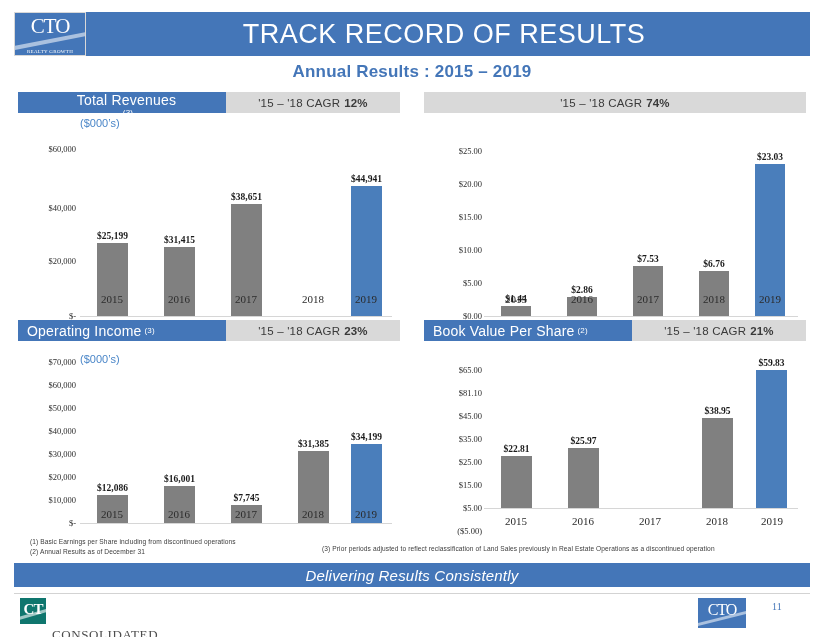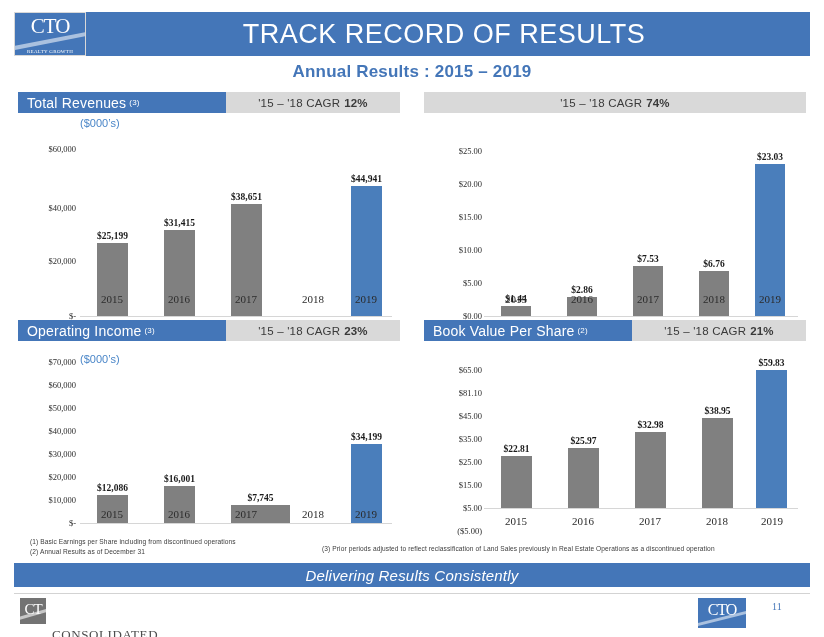--- a/index.html
+++ b/index.html
@@ -121,21 +121,21 @@
     color: #3a3a3a;
     font-size: 11.5px;
     display: flex;
     align-items: center;
     justify-content: center;
     white-space: nowrap;
     letter-spacing: 0.2px;
   }
   .sec-cagr b { margin-left: 4px; font-weight: bold; }
 
-  #panel-revenues  .sec-title { width: 208px; }
+  #panel-revenues  .sec-title { width: 208px; flex-direction: column; }
   #panel-eps       .sec-title { width: 194px; }
   #panel-opincome  .sec-title { width: 208px; }
   #panel-bookvalue .sec-title { width: 208px; }
 
   
   .chart {
     position: absolute;
     left: 0;
     width: 100%;
   }
@@ -235,22 +235,23 @@
   #footer-rule {
     position: absolute;
     left: 14px; top: 593px;
     width: 796px; height: 1px;
     background: #d3d3d3;
   }
   #ct-logo-box {
     position: absolute;
     left: 20px; top: 598px;
     width: 26px; height: 26px;
-    background: #737373;
+    background: #0f766e;
     overflow: hidden;
+    font-weight: bold;
   }
   #ct-logo-box .ct-letters {
     position: absolute;
     left: 0; top: 3px;
     width: 100%;
     text-align: center;
     color: #ffffff;
     font-family: "Liberation Serif", serif;
     font-size: 15px;
     letter-spacing: -1px;
@@ -339,21 +340,21 @@
       <div class="ytick" style="top:148px;">$20,000</div>
       <div class="ytick" style="top:203px;">$-</div>
     </div>
 
     <div class="plot" style="left:62px; top:30px; width:312px; height:173px;">
       <div class="baseline" style="top:173px;"></div>
 
       <div class="bar" style="left:17px; width:31px; height:73px; bottom:0;">
         <span class="bar-label">$25,199</span>
       </div>
-      <div class="bar" style="left:84px; width:31px; height:86px; bottom:0;text-decoration:underline;">
+      <div class="bar" style="left:84px; width:31px; height:69px; bottom:0;text-decoration:underline;">
         <span class="bar-label">$31,415</span>
       </div>
       <div class="bar" style="left:151px; width:31px; height:112px; bottom:0;text-align:right;">
         <span class="bar-label">$38,651</span>
       </div>
       <div class="bar accent" style="left:271px; width:31px; height:130px; bottom:0;">
         <span class="bar-label">$44,941</span>
       </div>
     </div>
 
@@ -439,22 +440,25 @@
 
     <div class="plot" style="left:62px; top:21px; width:312px; height:161px;">
       <div class="baseline" style="top:161px;"></div>
 
       <div class="bar" style="left:17px; width:31px; height:28px; bottom:0;">
         <span class="bar-label">$12,086</span>
       </div>
       <div class="bar" style="left:84px; width:31px; height:37px; bottom:0;">
         <span class="bar-label">$16,001</span>
       </div>
-      <div class="bar" style="left:151px; width:31px; height:18px; bottom:0;padding-left:28px;">
+      <div class="bar" style="left:151px; width:31px; height:18px; bottom:0;">
         <span class="bar-label">$7,745</span>
+      </div>
+      <div class="bar" style="left:218px; width:31px; height:72px; bottom:0;">
+        <span class="bar-label">$31,385</span>
       </div>
       <div class="bar accent" style="left:271px; width:31px; height:79px; bottom:0;">
         <span class="bar-label">$34,199</span>
       </div>
     </div>
 
     <div class="xlabel" style="left:94px;  top:167px;">2015</div>
     <div class="xlabel" style="left:161px; top:167px;">2016</div>
     <div class="xlabel" style="left:228px; top:167px;">2017</div>
     <div class="xlabel" style="left:295px; top:167px;">2018</div>
@@ -488,23 +492,20 @@
 
     <div class="plot" style="left:60px; top:29px; width:314px; height:161px;">
       <div class="baseline" style="top:138px;"></div>
 
       <div class="bar" style="left:17px; width:31px; height:52px; bottom:23px;">
         <span class="bar-label">$22.81</span>
       </div>
       <div class="bar" style="left:84px; width:31px; height:60px; bottom:23px;">
         <span class="bar-label">$25.97</span>
       </div>
-      <div class="bar" style="left:151px; width:31px; height:76px; bottom:23px;">
-        <span class="bar-label">$32.98</span>
-      </div>
       <div class="bar" style="left:218px; width:31px; height:90px; bottom:23px;">
         <span class="bar-label">$38.95</span>
       </div>
       <div class="bar accent" style="left:272px; width:31px; height:138px; bottom:23px;">
         <span class="bar-label">$59.83</span>
       </div>
     </div>
 
     <div class="xlabel" style="left:92px;  top:174px;">2015</div>
     <div class="xlabel" style="left:159px; top:174px;">2016</div>

